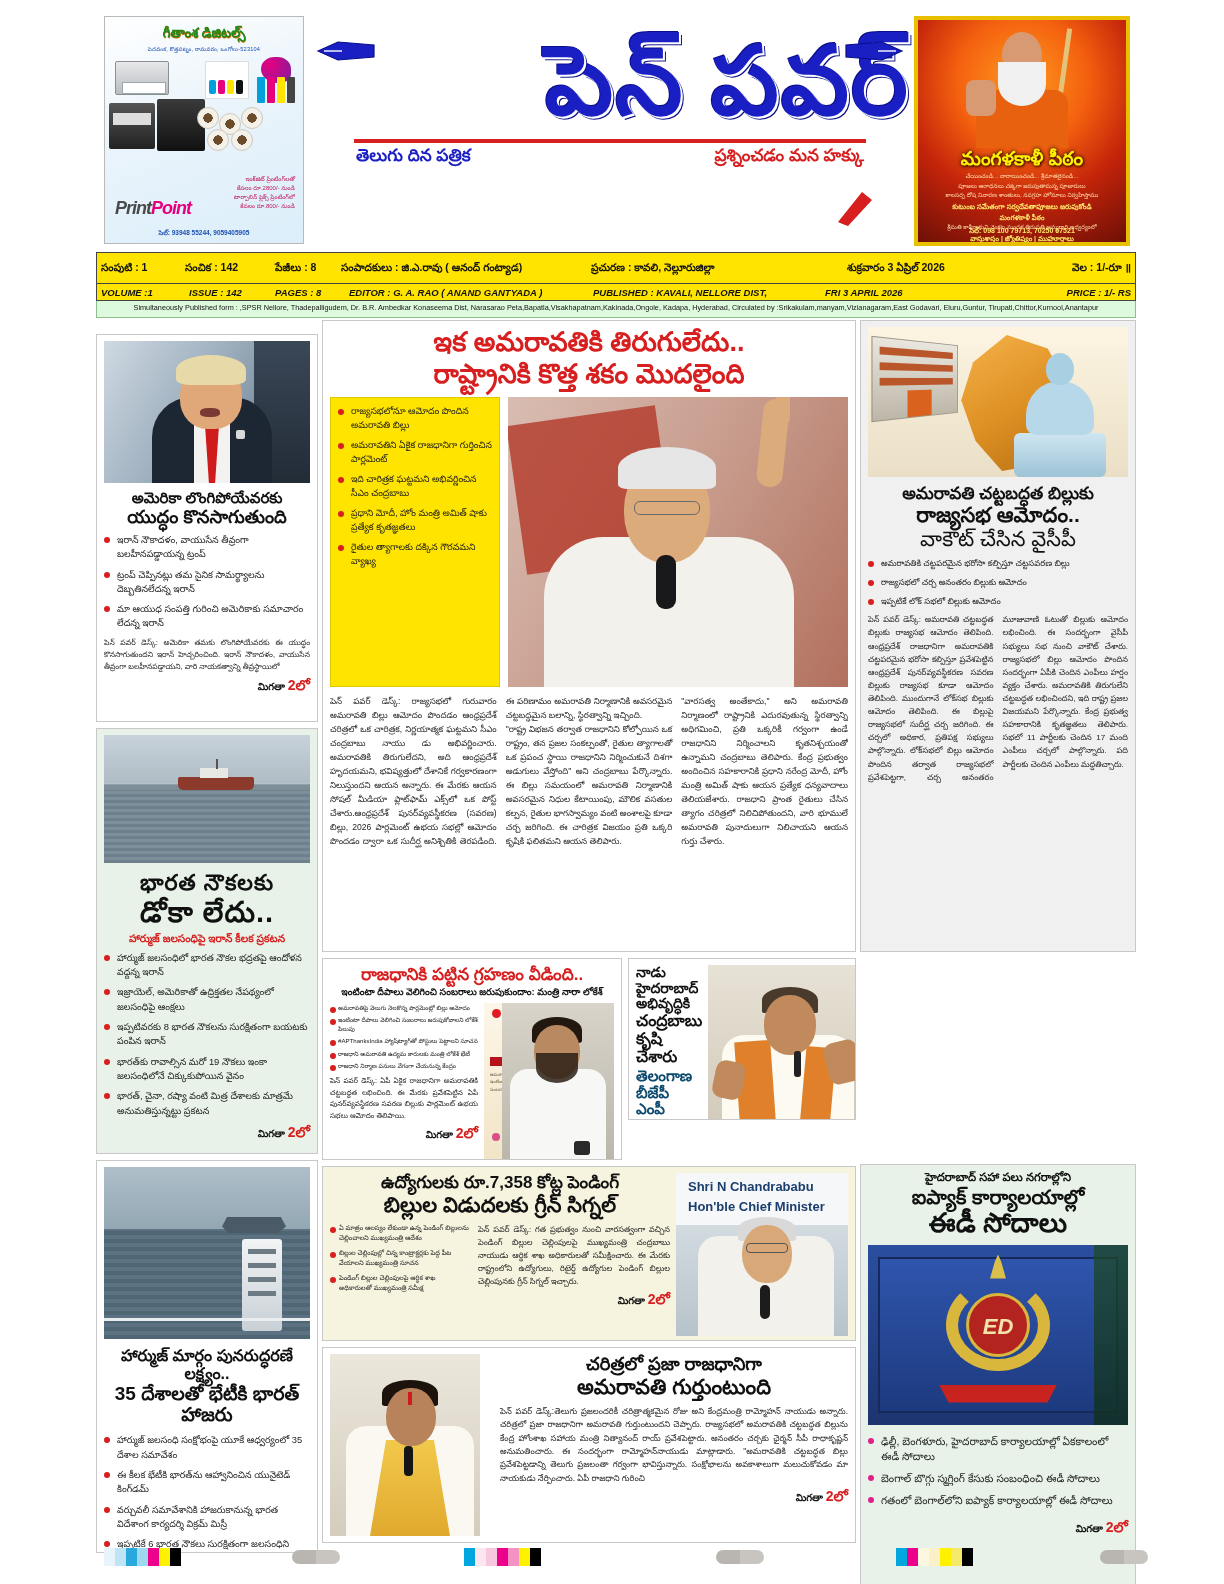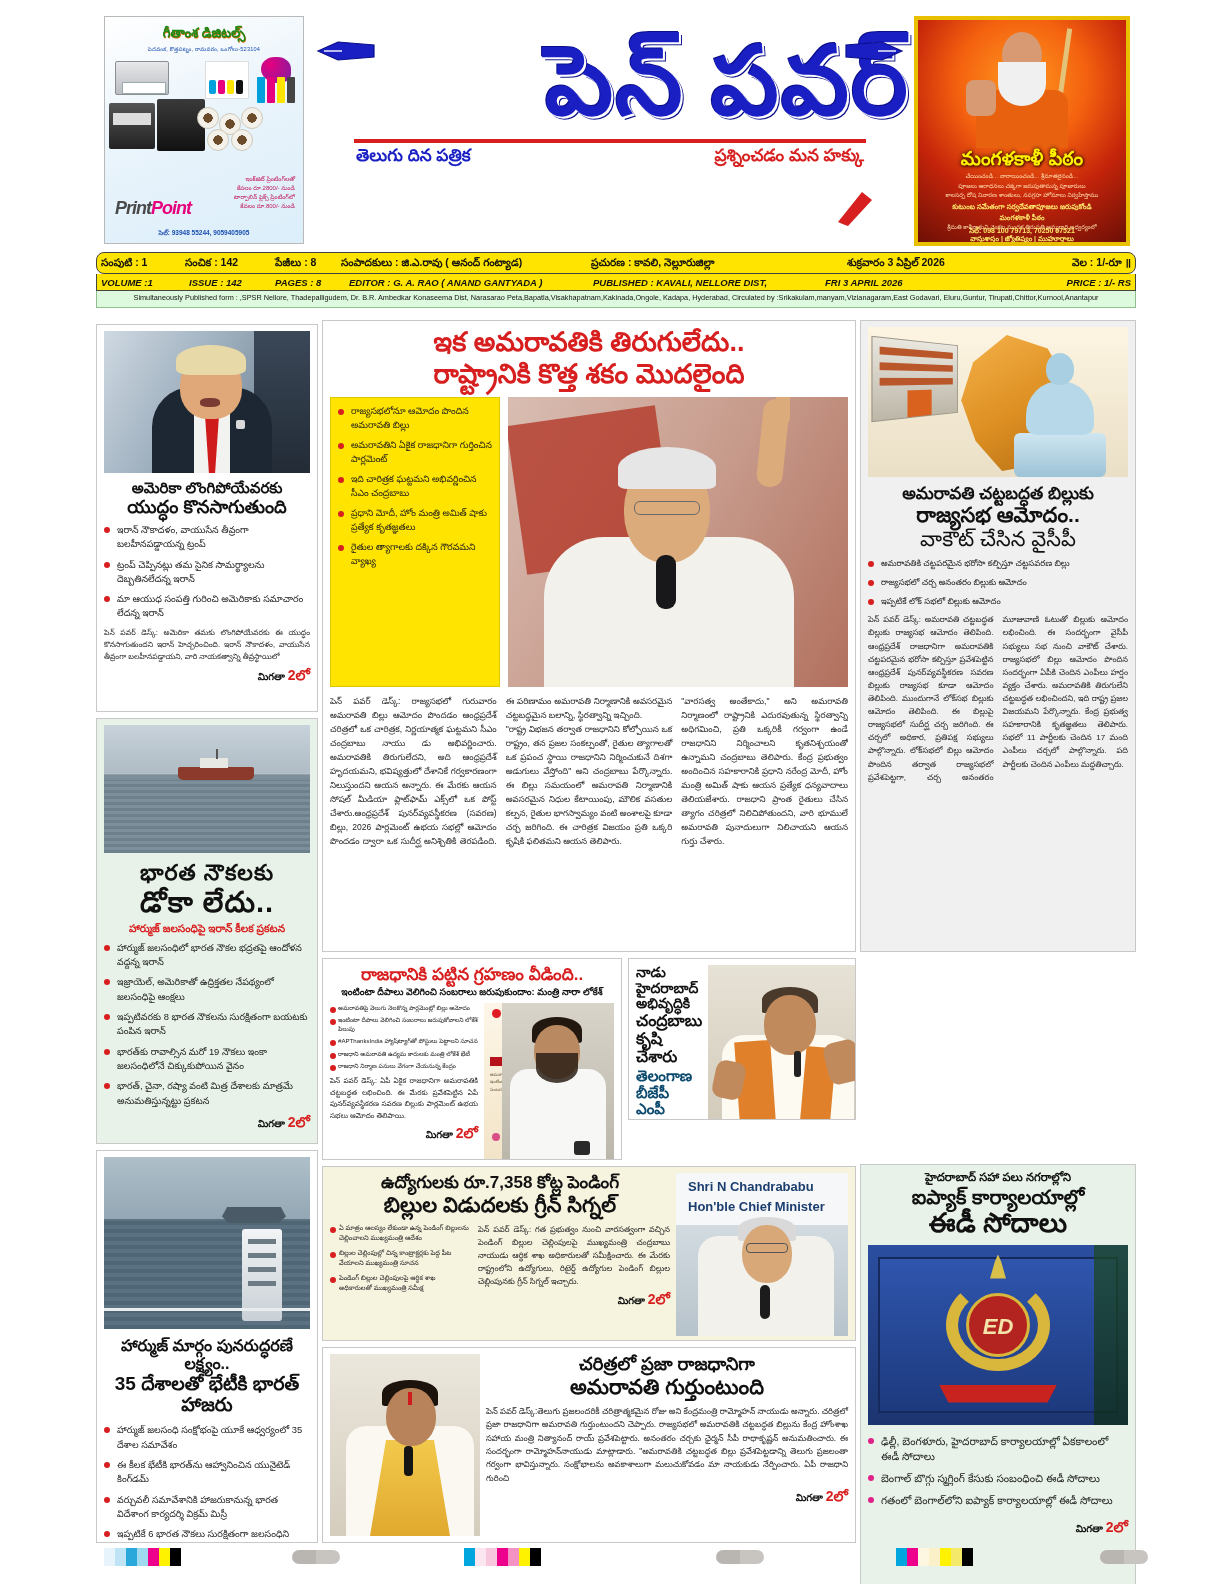--- a/index.html
+++ b/index.html
@@ -91,34 +91,34 @@
     text-shadow: 1px 1px 2px #5a0a02, 0 0 4px #000;
   }
   .ad-right .ar-lines { position:absolute; left:6px; right:6px; top:152px; text-align:center; }
   .ad-right .ar-lines span{ display:block; font-size:6px; color:#ffd9a8; line-height:1.6;}
   .ad-right .ar-lines span.hl{ color:#ffe96b; font-weight:bold; font-size:7px;}
   .ad-right .ar-phone{ position:absolute; left:0; right:0; bottom:6px; text-align:center; font-size:7px; font-weight:bold; color:#ffe96b;}
 
   
   .infostrip { position:absolute; left:96px; top:252px; width:1040px; }
   .row-y { background:#ffe400; border:1px solid #444; display:flex; align-items:center; }
-  .row-y.r1 { height:22px;border-radius:8px; }
+  .row-y.r1 { height:32px; }
   .row-y.r2 { height:17px; border-top:none; }
   .row-y .cell { font-size:10.5px; white-space:nowrap; padding:0 4px; }
   .row-y.r1 .cell { font-weight:bold; }
   .row-y.r2 .cell { font-style:italic; font-size:9.5px; font-weight:bold;}
   .strip-note {
     background:#defade; border:1px solid #8fbf8f; border-top:none;
     font-size:7.3px; text-align:center; line-height:1.5; padding:2px 10px 3px 10px;
   }
 
   
   .body-grid { position:absolute; left:96px; top:320px; width:1040px; }
 
-  .col-left { position:absolute; left:0; top:4px; width:222px; }
+  .col-left { position:absolute; left:0; top:14px; width:222px; }
   .col-mid  { position:absolute; left:226px; top:0; width:534px; }
   .col-right{ position:absolute; left:764px; top:0; width:276px; }
 
   .box { border:1px solid #c8c8c8; }
   .pad { padding:6px 7px; }
 
   .photo { background:#c9d4dc; position:relative; overflow:hidden; }
 
   
   .ph-trump { height:142px; background:linear-gradient(#9fb4c5,#7d93a6); }
@@ -612,21 +612,21 @@
             <div class="shirt"></div>
               <div class="hair"></div>
               <div class="face"></div>
             <div class="glass"></div>
               <div class="mic"></div>
           </div>
         </div>
       </div>
 
       <div class="box sect-white pad" style="margin-top:6px;height:196px;overflow:hidden">
-        <div style="display:flex;gap:6px;height:100%">
+        <div style="display:flex;gap:20px;height:100%">
           <div class="photo ph-rm" style="width:150px;flex:none;height:182px">
             <div class="kurta"></div>
               <div class="scarf"></div>
             <div class="hair"></div>
               <div class="face"></div>
             <div class="tilak"></div>
               <div class="mic"></div>
           </div>
           <div style="flex:1">
             <div class="hl-black" style="font-size:18px">చరిత్రలో ప్రజా రాజధానిగా</div>

